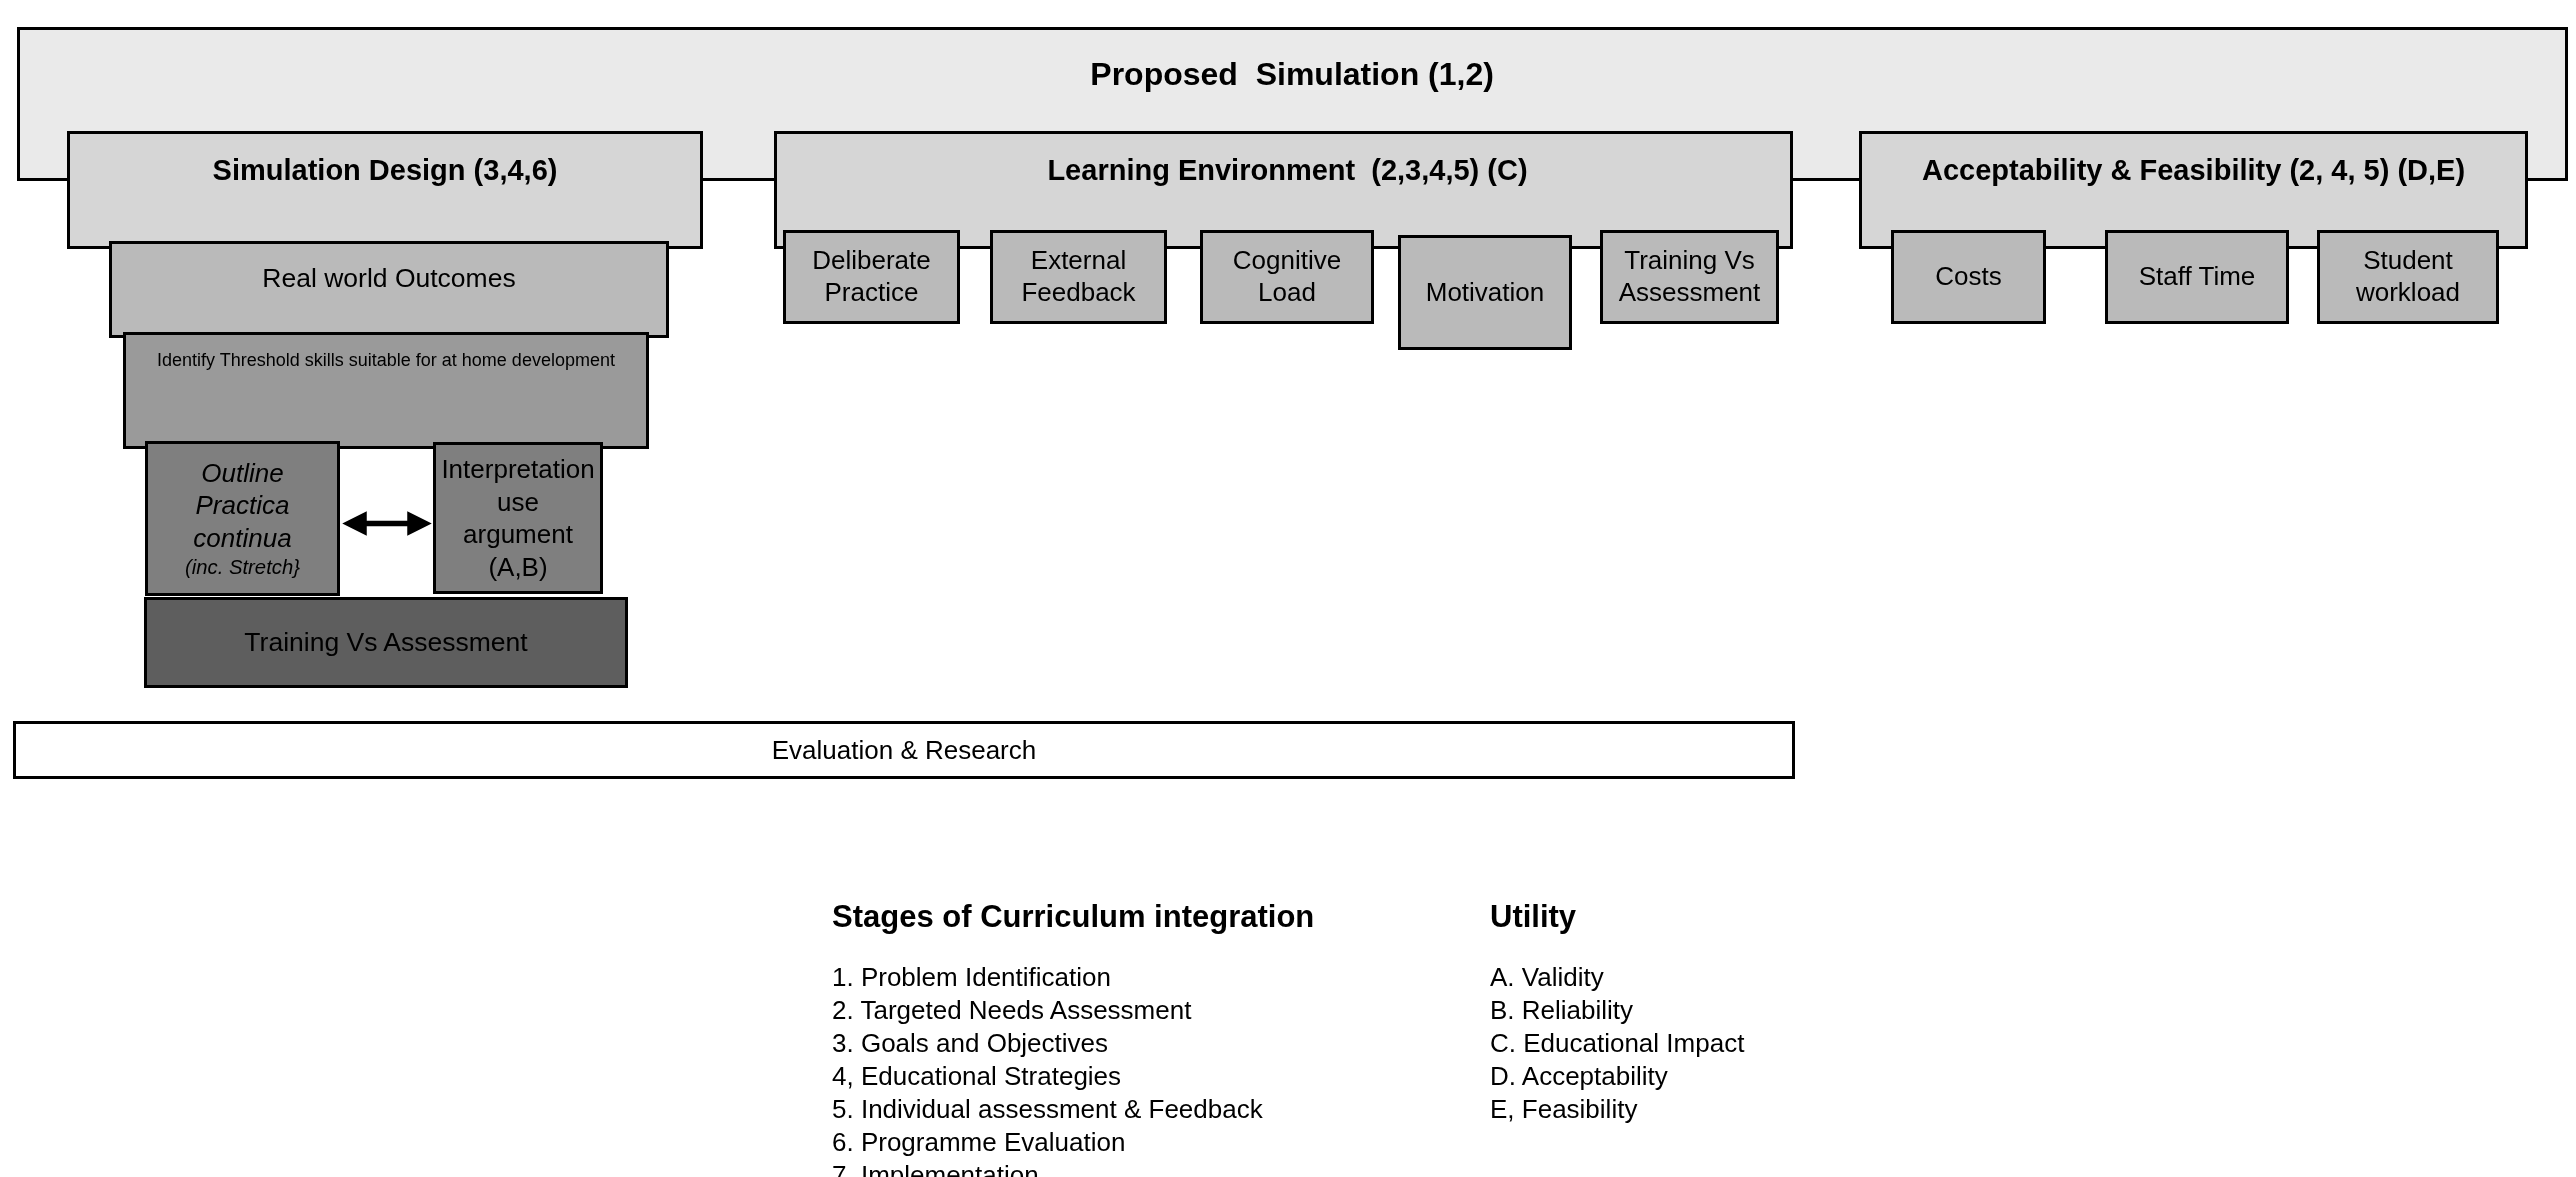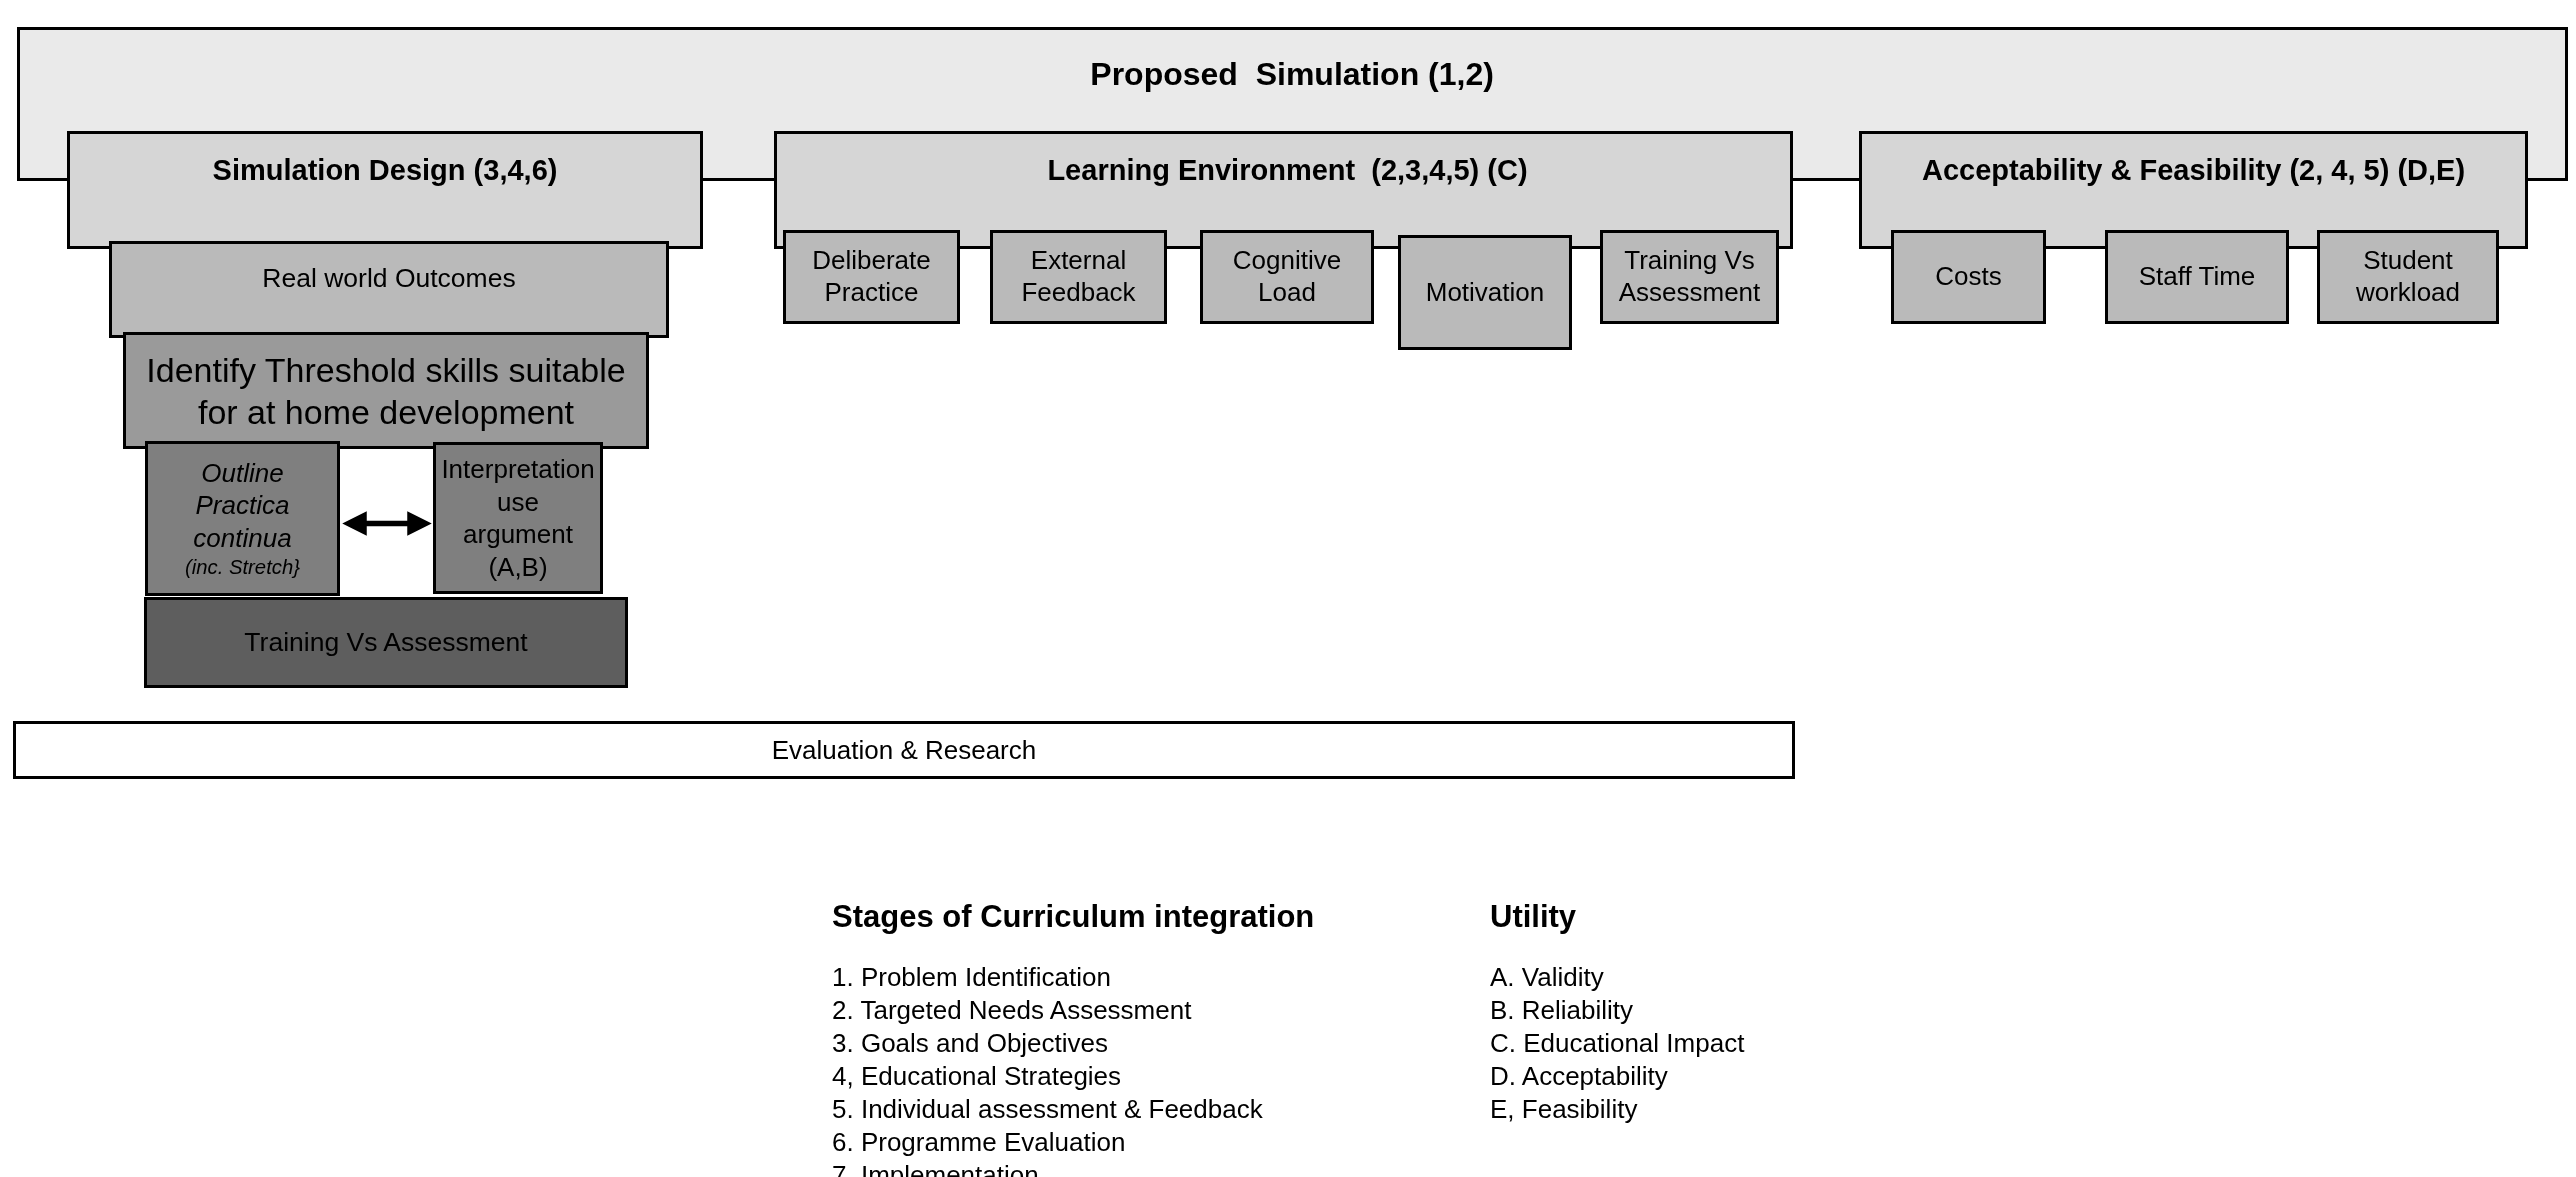--- a/index.html
+++ b/index.html
@@ -28,21 +28,21 @@
   .box { position: absolute; border: 3.7px solid var(--border); }
   .outer   { background: var(--outer-fill);   z-index: 1; }
   .section { background: var(--section-fill); z-index: 2; }
   .mid     { background: var(--mid-fill); }
   .titletop { text-align: center; }
   .outer-title { font-size: 32px; font-weight: bold; padding-top: 26px; white-space: pre; }
   .section-title { font-size: 29px; font-weight: bold; padding-top: 20px; white-space: pre; padding-left: 6.2px; padding-right: 6.2px; }
   .center { display: flex; align-items: center; justify-content: center; text-align: center; }
   .subbox { z-index: 3; font-size: 26px; line-height: 1.22; padding: 3.7px; }
   .realworld { z-index: 3; font-size: 26.5px; text-align: center; padding-top: 18.5px; }
-  .identify  { z-index: 4; background: var(--identify-fill); font-size: 34px; line-height: 1.25; text-align: center; padding: 13.6px 8.6px 0 8.6px; }
+  .identify  { z-index: 4; background: var(--identify-fill); font-size: 18px; line-height: 1.25; text-align: center; padding: 13.6px 8.6px 0 8.6px; }
   .deep      { z-index: 5; background: var(--deep-fill); }
   .outline-main { font-style: italic; font-size: 26px; line-height: 1.25; }
   .outline-stretch { font-style: italic; font-size: 20.3px; line-height: 1.3; }
   .interp { font-size: 26px; line-height: 1.25; }
   .darkbox { z-index: 5; background: var(--dark-fill); font-size: 26.5px; }
   .evalbar { background: var(--eval-fill); font-size: 26px; z-index: 1; }
   .arrow-wrap { position: absolute; z-index: 6; }
   .legend { position: absolute; }
   .legend-title { font-size: 31px; font-weight: bold; }
   .legend-items { font-size: 26px; line-height: 33px; }

